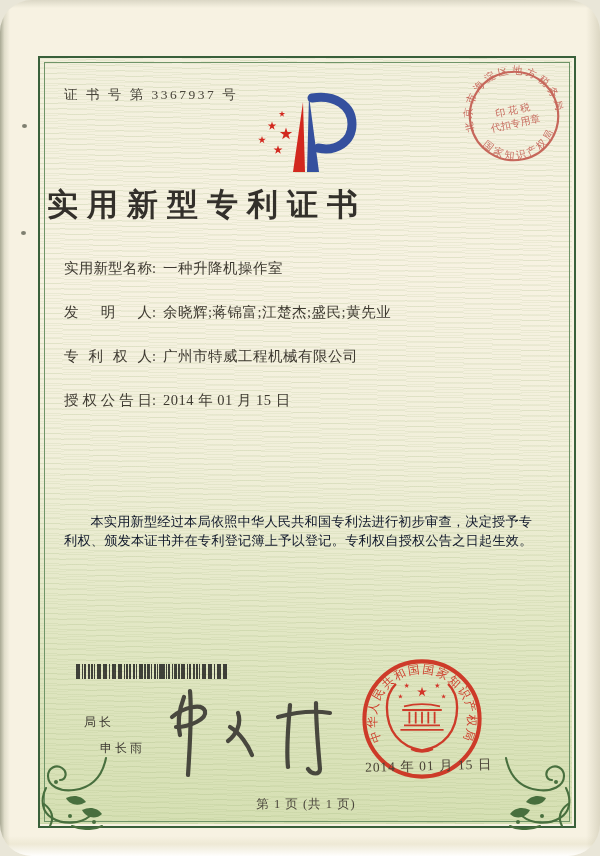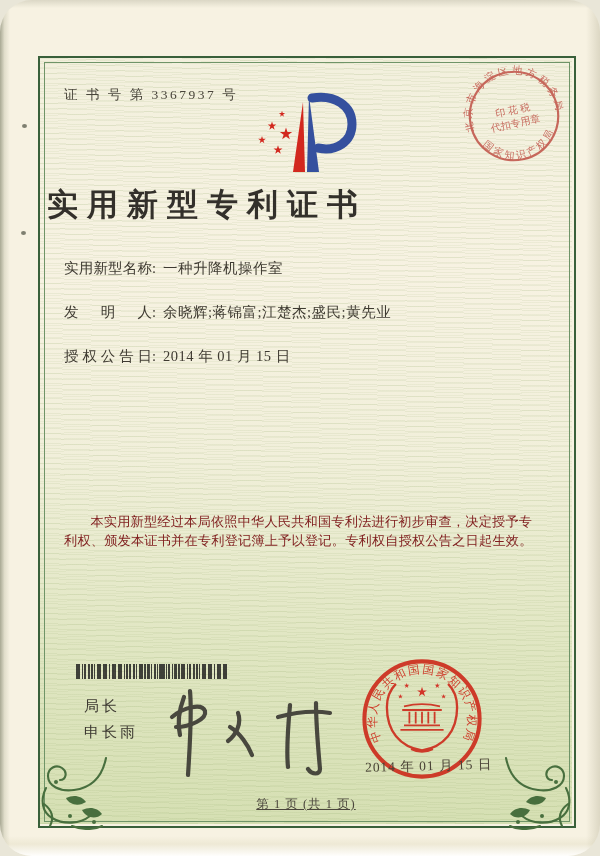--- a/index.html
+++ b/index.html
@@ -26,36 +26,36 @@
   .certno{left:64px;top:86px;font-size:13.5px;letter-spacing:2.5px;color:#49453b;z-index:3;}
   .tax-stamp{left:464px;top:66px;width:100px;height:100px;transform:rotate(-12deg);opacity:.84;z-index:4;}
   .logo{left:240px;top:88px;width:122px;height:92px;z-index:3;}
   .title{left:38px;top:184px;width:536px;font-size:31px;font-weight:600;
          letter-spacing:9px;text-indent:9px;color:#33302b;z-index:3;}
   .fields{left:64px;top:252px;width:480px;z-index:3;margin-top:7px;}
   .field-row{margin-bottom:25px;font-size:14.5px;line-height:19px;color:#3e3a31;}
   .field-label{display:inline-block;width:88px;text-align:justify;text-align-last:justify;vertical-align:top;}
   .field-colon{display:inline-block;}
   .field-value{display:inline-block;padding-left:7px;letter-spacing:.5px;}
-  .paras{left:64px;top:512px;width:478px;font-size:13.2px;line-height:19px;color:#7f1d1d;z-index:3;}
+  .paras{left:64px;top:512px;width:478px;font-size:13.2px;line-height:19px;color:#0f172a;z-index:3;}
   .paras p{margin:0;text-indent:2em;letter-spacing:.2px;}
   .barcode{left:76px;top:664px;width:152px;height:15px;opacity:.82;z-index:3;
     background-image:
       repeating-linear-gradient(90deg,#1c1c1c 0 1px,rgba(0,0,0,0) 1px 3px),
       repeating-linear-gradient(90deg,#1c1c1c 0 2px,rgba(0,0,0,0) 2px 7px),
       repeating-linear-gradient(90deg,#222 0 1px,rgba(0,0,0,0) 1px 5px);
     background-position:0 0,1px 0,3px 0;}
-  .director{left:84px;top:696px;font-size:15px;letter-spacing:3px;color:#3c3831;z-index:3;}
+  .director{left:84px;top:712px;font-size:12px;letter-spacing:3px;color:#3c3831;z-index:3;}
   .director div{line-height:20px;}
-  .director .name{margin-top:6px;}
+  .director .name{margin-top:6px;margin-left:16px;}
   .signature{left:150px;top:683px;width:195px;height:100px;z-index:4;}
   .seal{left:359px;top:656px;width:126px;height:126px;opacity:.93;z-index:3;}
   .seal-date{left:365px;top:757px;width:140px;font-size:13.5px;letter-spacing:1px;color:#4a4336;
              transform:rotate(-1.5deg);z-index:4;}
-  .footer{left:38px;top:796px;width:536px;text-align:center;font-size:12.5px;letter-spacing:1px;color:#4b463c;z-index:3;text-decoration:underline;}
+  .footer{left:38px;top:796px;width:536px;text-align:center;font-size:12.5px;letter-spacing:1px;color:#4b463c;z-index:3;}
   .orn{width:78px;height:78px;z-index:4;}
   .orn-left{left:36px;top:752px;}
   .orn-right{left:498px;top:752px;transform:scaleX(-1);}
 </style>
 </head>
 <body>
 
 <div class="page">
 
   <div class="abs guilloche"></div>
@@ -102,20 +102,23 @@
   </svg>
 
   <div class="abs title">实用新型专利证书</div>
 
   <div class="abs fields">
     <div class="field-row">
       <span class="field-label">实用新型名称</span><span class="field-colon">:</span><span class="field-value">一种升降机操作室</span>
     </div>
     <div class="field-row">
       <span class="field-label">发明人</span><span class="field-colon">:</span><span class="field-value">余晓辉;蒋锦富;江楚杰;盛民;黄先业</span>
+    </div>
+    <div class="field-row">
+      <span class="field-label">专利权人</span><span class="field-colon">:</span><span class="field-value">广州市特威工程机械有限公司</span>
     </div>
     <div class="field-row">
       <span class="field-label">授权公告日</span><span class="field-colon">:</span><span class="field-value">2014 年 01 月 15 日</span>
     </div>
   </div>
 
   <div class="abs paras">
     <p>本实用新型经过本局依照中华人民共和国专利法进行初步审查，决定授予专利权、颁发本证书并在专利登记簿上予以登记。专利权自授权公告之日起生效。</p>
   </div>
 

